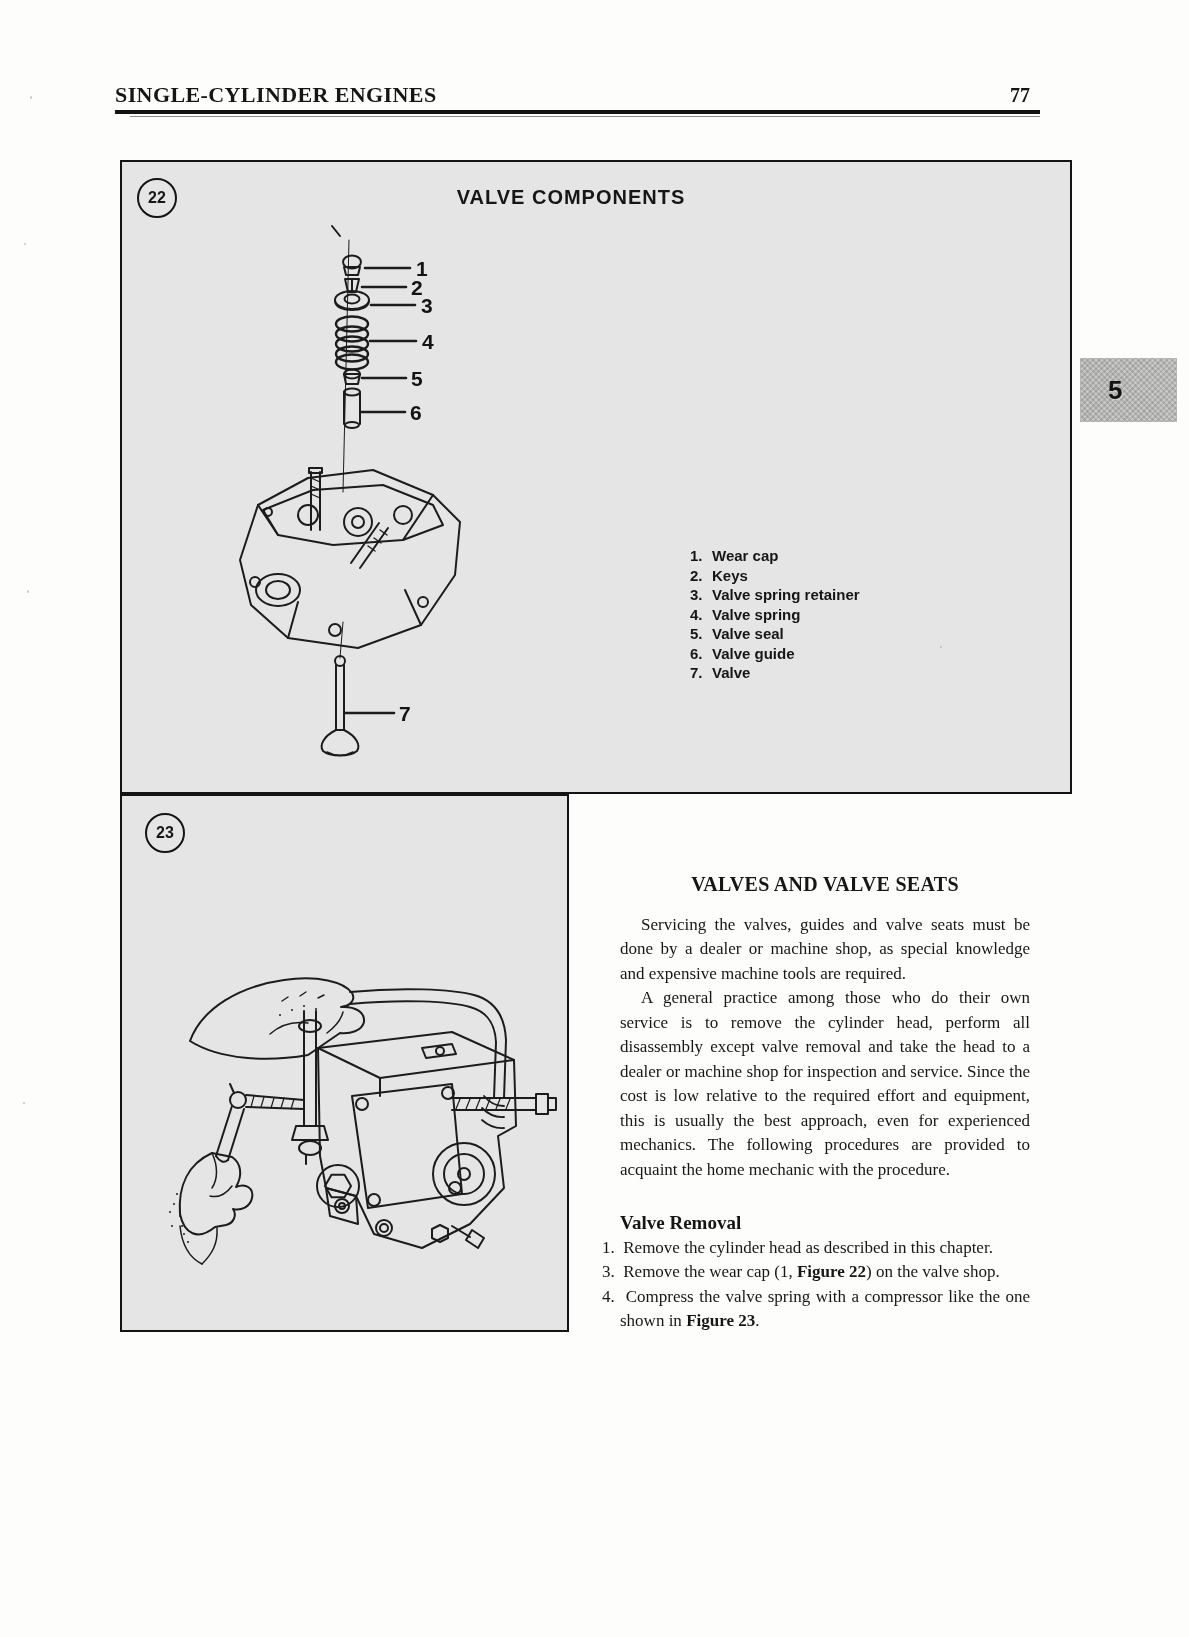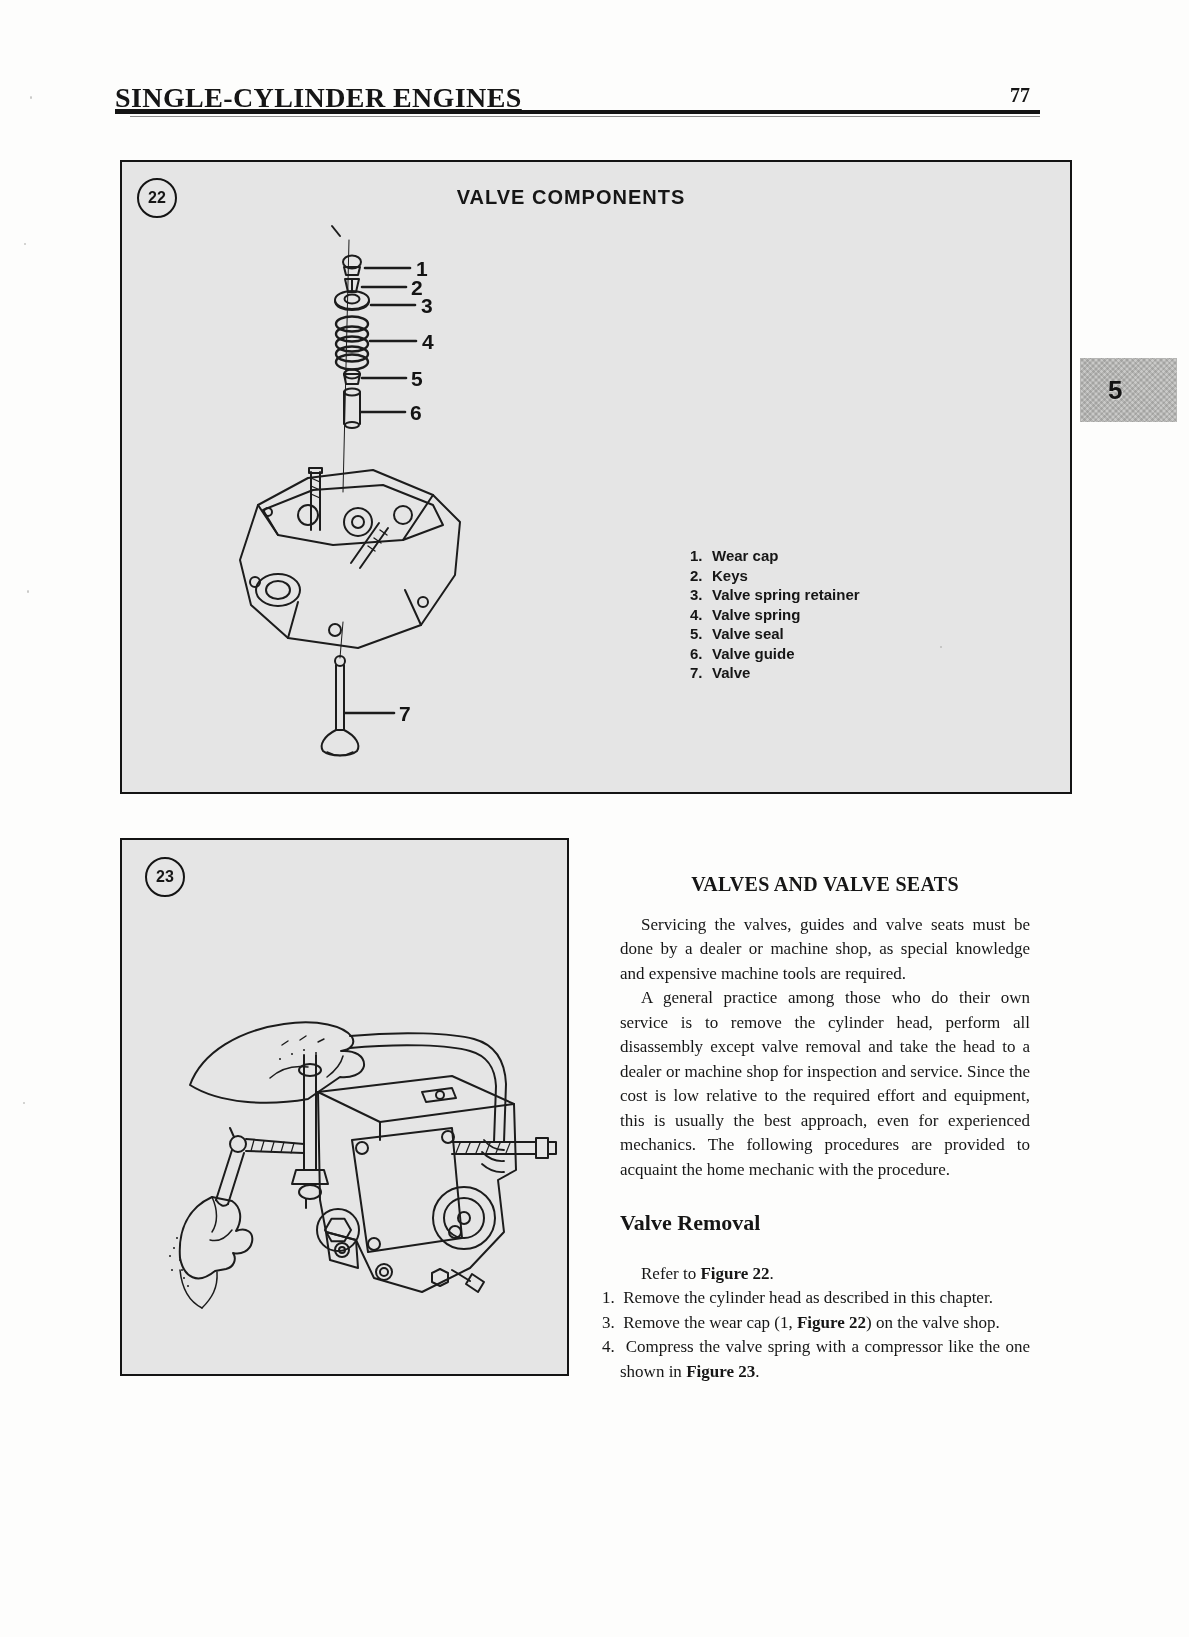--- a/index.html
+++ b/index.html
@@ -1,26 +1,26 @@
 <!DOCTYPE html>
 <html><head>
 <meta charset="utf-8">
 <style>
   html,body{margin:0;padding:0;background:#e8e8e6;}
   .page{position:relative;width:1189px;height:1637px;background:#fdfdfc;overflow:hidden;
         font-family:"Liberation Serif", serif;color:#161616;}
   
-  .hdr-title{position:absolute;left:115px;top:82px;font-weight:bold;font-size:28px;letter-spacing:.4px;text-decoration:underline;}
+  .hdr-title{position:absolute;left:115px;top:82px;font-weight:bold;font-size:22px;letter-spacing:.4px;}
   .hdr-page{position:absolute;left:960px;top:84px;width:70px;text-align:right;font-weight:bold;font-size:20px;}
   .hdr-rule{position:absolute;left:115px;top:110px;width:925px;height:4px;background:#141414;}
   .hdr-rule2{position:absolute;left:130px;top:116px;width:910px;height:1px;background:#8a8a8a;}
   
   .figbox{position:absolute;border:2px solid #141414;background:#e5e5e5;}
   .fig22{left:120px;top:160px;width:948px;height:630px;}
-  .fig23{left:120px;top:838px;width:445px;height:534px;}
+  .fig23{left:120px;top:794px;width:445px;height:534px;}
   .badge{position:absolute;width:36px;height:36px;border:2.5px solid #141414;border-radius:50%;
          display:flex;align-items:center;justify-content:center;
          font-family:"Liberation Sans",sans-serif;font-weight:bold;font-size:16px;}
   .fig22 .badge{left:15px;top:16px;}
   .fig23 .badge{left:23px;top:17px;}
   .fig-title{position:absolute;left:4px;top:24px;width:890px;text-align:center;
              font-family:"Liberation Sans",sans-serif;font-weight:bold;font-size:20px;letter-spacing:1px;}
   .art{position:absolute;left:0;top:0;}
   
   .legend{position:absolute;left:568px;top:384px;margin:0;padding:0;list-style:none;
@@ -33,21 +33,21 @@
                        repeating-linear-gradient(-45deg,rgba(255,255,255,.28) 0 2px,rgba(0,0,0,0) 2px 4px),
                        #b5b5b3;
             display:flex;align-items:center;
             font-family:"Liberation Sans",sans-serif;font-weight:bold;font-size:26px;color:#141414;}
   .side-tab span{margin-left:28px;text-shadow:1px 1px 0 rgba(255,255,255,.35);}
   
   .article{position:absolute;left:620px;top:872px;width:410px;font-size:17px;line-height:24.5px;}
   .article h2{margin:0 0 16px 0;font-size:20px;text-align:center;letter-spacing:.3px;}
   .article p{margin:0;text-align:justify;}
   .article p.ind{text-indent:21px;}
-  .article h3{margin:29px 0 0 0;font-size:22px;}
+  .article h3{margin:29px 0 0 0;font-size:19px;}
   .article .refer{margin-top:26px;text-indent:21px;}
   .article .step{margin-left:-18px;padding-left:18px;text-indent:-18px;}
   .speck{position:absolute;border-radius:50%;background:#9a9a98;opacity:.55;}
 </style>
 </head>
 <body>
 
 <div class="page">
 
   <div class="hdr-title">SINGLE-CYLINDER ENGINES</div>
@@ -305,21 +305,20 @@
         </g>
       </g>
     </svg>
   </section>
 
   <section class="article">
     <h2>VALVES AND VALVE SEATS</h2>
     <p class="ind">Servicing the valves, guides and valve seats must be done by a dealer or machine shop, as special knowledge and expensive machine tools are required.</p>
     <p class="ind">A general practice among those who do their own service is to remove the cylinder head, perform all disassembly except valve removal and take the head to a dealer or machine shop for inspection and service. Since the cost is low relative to the required effort and equipment, this is usually the best approach, even for experienced mechanics. The following procedures are provided to acquaint the home mechanic with the procedure.</p>
     <h3>Valve Removal</h3>
-    <p class="refer"><span>Refer to </span><b>Figure 22</b><span>.</span></p>
     <p class="step"><span>1.&nbsp;&nbsp;Remove the cylinder head as described in this chapter.</span></p>
     <p class="step"><span>3.&nbsp;&nbsp;Remove the wear cap (1, </span><b>Figure 22</b><span>) on the valve shop.</span></p>
     <p class="step"><span>4.&nbsp;&nbsp;Compress the valve spring with a compressor like the one shown in </span><b>Figure 23</b><span>.</span></p>
   </section>
 
   <div class="speck" style="left:30px;top:96px;width:2px;height:3px;"></div>
   <div class="speck" style="left:24px;top:243px;width:2px;height:2px;"></div>
   <div class="speck" style="left:27px;top:590px;width:2px;height:3px;"></div>
   <div class="speck" style="left:940px;top:646px;width:2px;height:2px;"></div>
   <div class="speck" style="left:23px;top:1102px;width:2px;height:2px;"></div>

